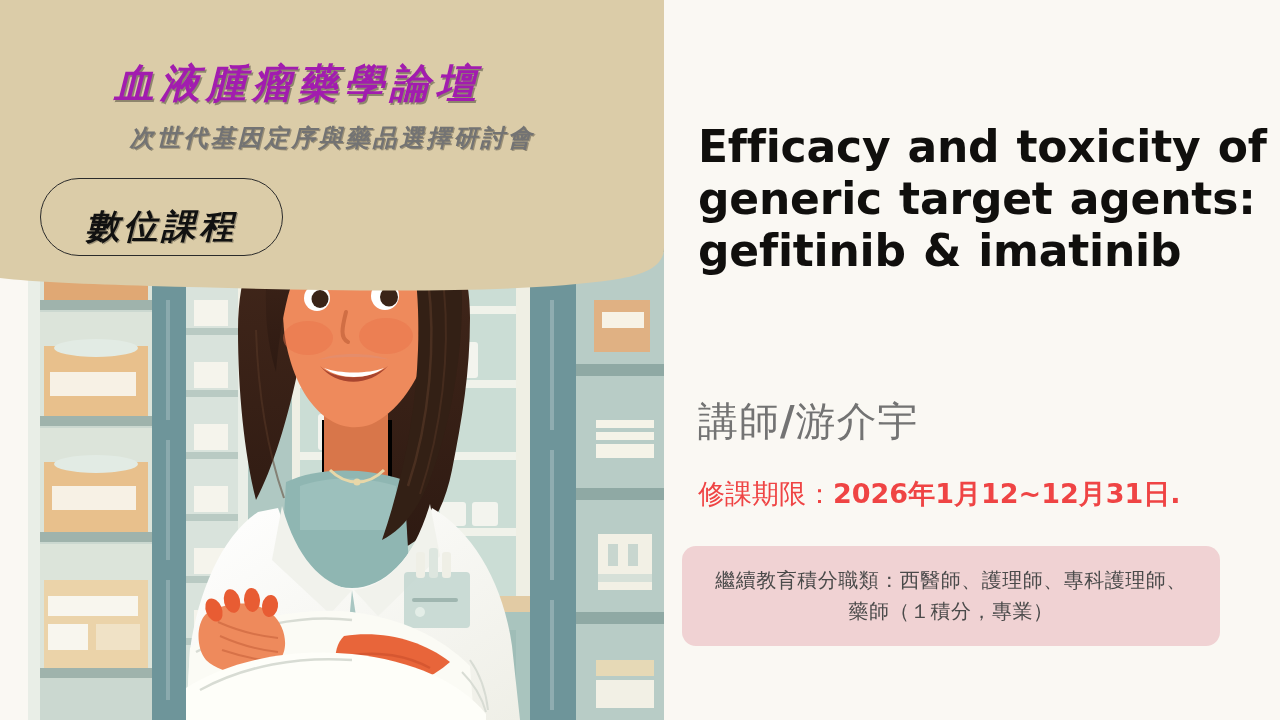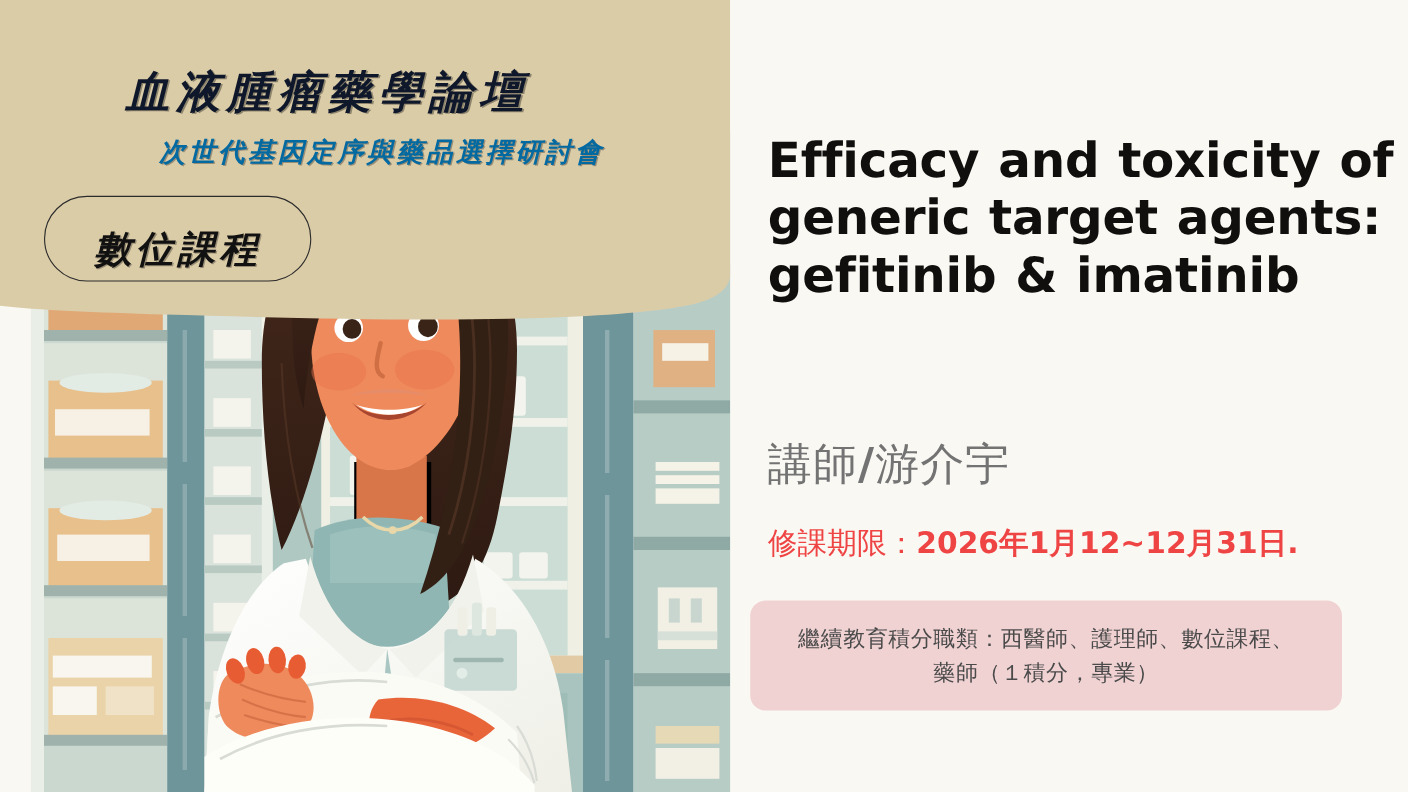--- a/index.html
+++ b/index.html
@@ -25,33 +25,32 @@
     pointer-events:none;
   }
   .banner svg{display:block;width:664px;height:300px;}
 
   .banner-text{
     position:absolute;left:0;top:0;width:664px;height:300px;
   }
   .forum-title{
     position:absolute;top:56px;left:0;width:596px;text-align:center;
     font-family:"DejaVu Serif","Liberation Serif",serif;
-    font-weight:bold;font-size:40px;letter-spacing:6px;color:#0f172a;
+    font-weight:bold;font-size:40px;letter-spacing:6px;color:#a21caf;
     text-shadow:1.5px 1.5px 0 rgba(0,0,0,0.35);
     font-style:italic;
     white-space:nowrap;
   }
   .forum-sub{
     position:absolute;top:122px;left:0;width:664px;text-align:center;
     font-family:"DejaVu Serif","Liberation Serif",serif;
-    font-weight:bold;font-size:24px;letter-spacing:3px;color:#0369a1;
+    font-weight:bold;font-size:24px;letter-spacing:3px;color:#737373;
     text-shadow:1.2px 1.2px 0 rgba(0,0,0,0.3);
     font-style:italic;
     white-space:nowrap;
-    padding-left:15px;
   }
   .pill{
     position:absolute;left:40px;top:178px;width:243px;height:78px;
     border:1.6px solid #2b2b2b;border-radius:40px;
     display:flex;align-items:center;justify-content:center;
     box-sizing:border-box;background:transparent;
   }
   .pill span{
     font-family:"DejaVu Serif","Liberation Serif",serif;
     font-weight:bold;font-size:34px;letter-spacing:4px;color:#111111;
@@ -394,19 +393,19 @@
     <div class="speaker">
       <span>講師</span><span class="slash">/</span><span class="sname">游介宇</span>
     </div>
 
     <div class="period">
       <span>修課期限：</span><span class="pval">2026年1月12~12月31日.</span>
     </div>
 
     <div class="credit-box">
       <p>
-        <span>繼續教育積分職類：西醫師、護理師、數位課程、</span><br>
+        <span>繼續教育積分職類：西醫師、護理師、專科護理師、</span><br>
         <span>藥師（１積分，專業）</span>
       </p>
     </div>
 
   </div>
 </div>
 
 </body></html>

